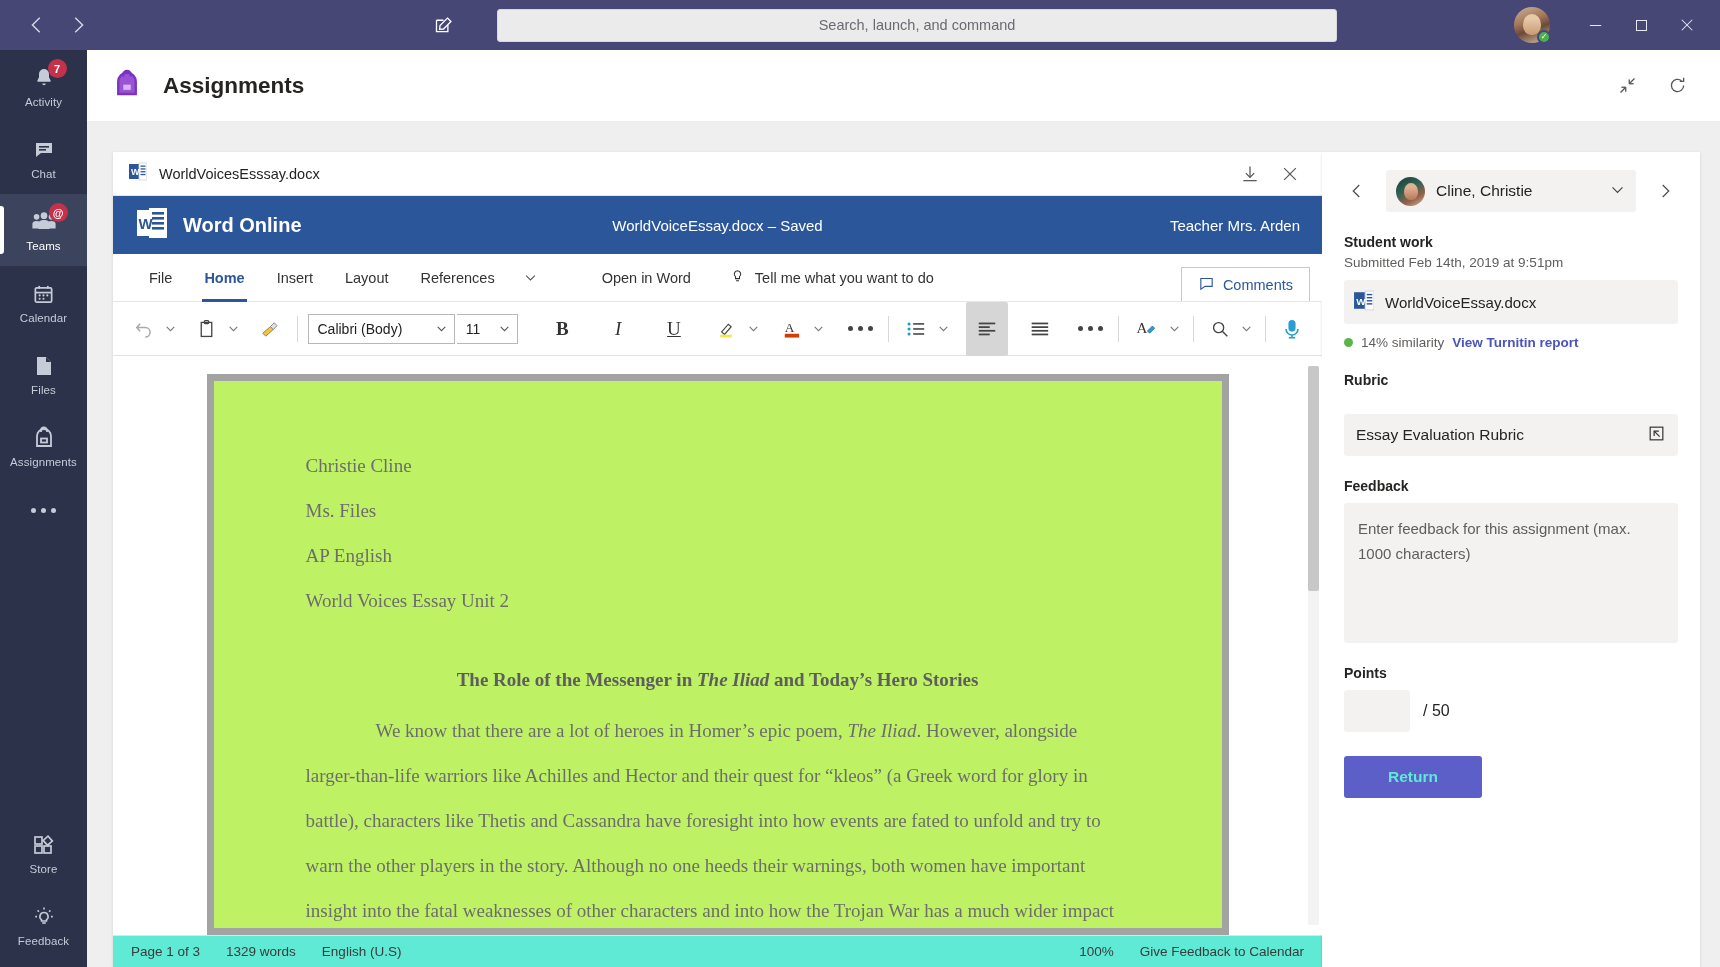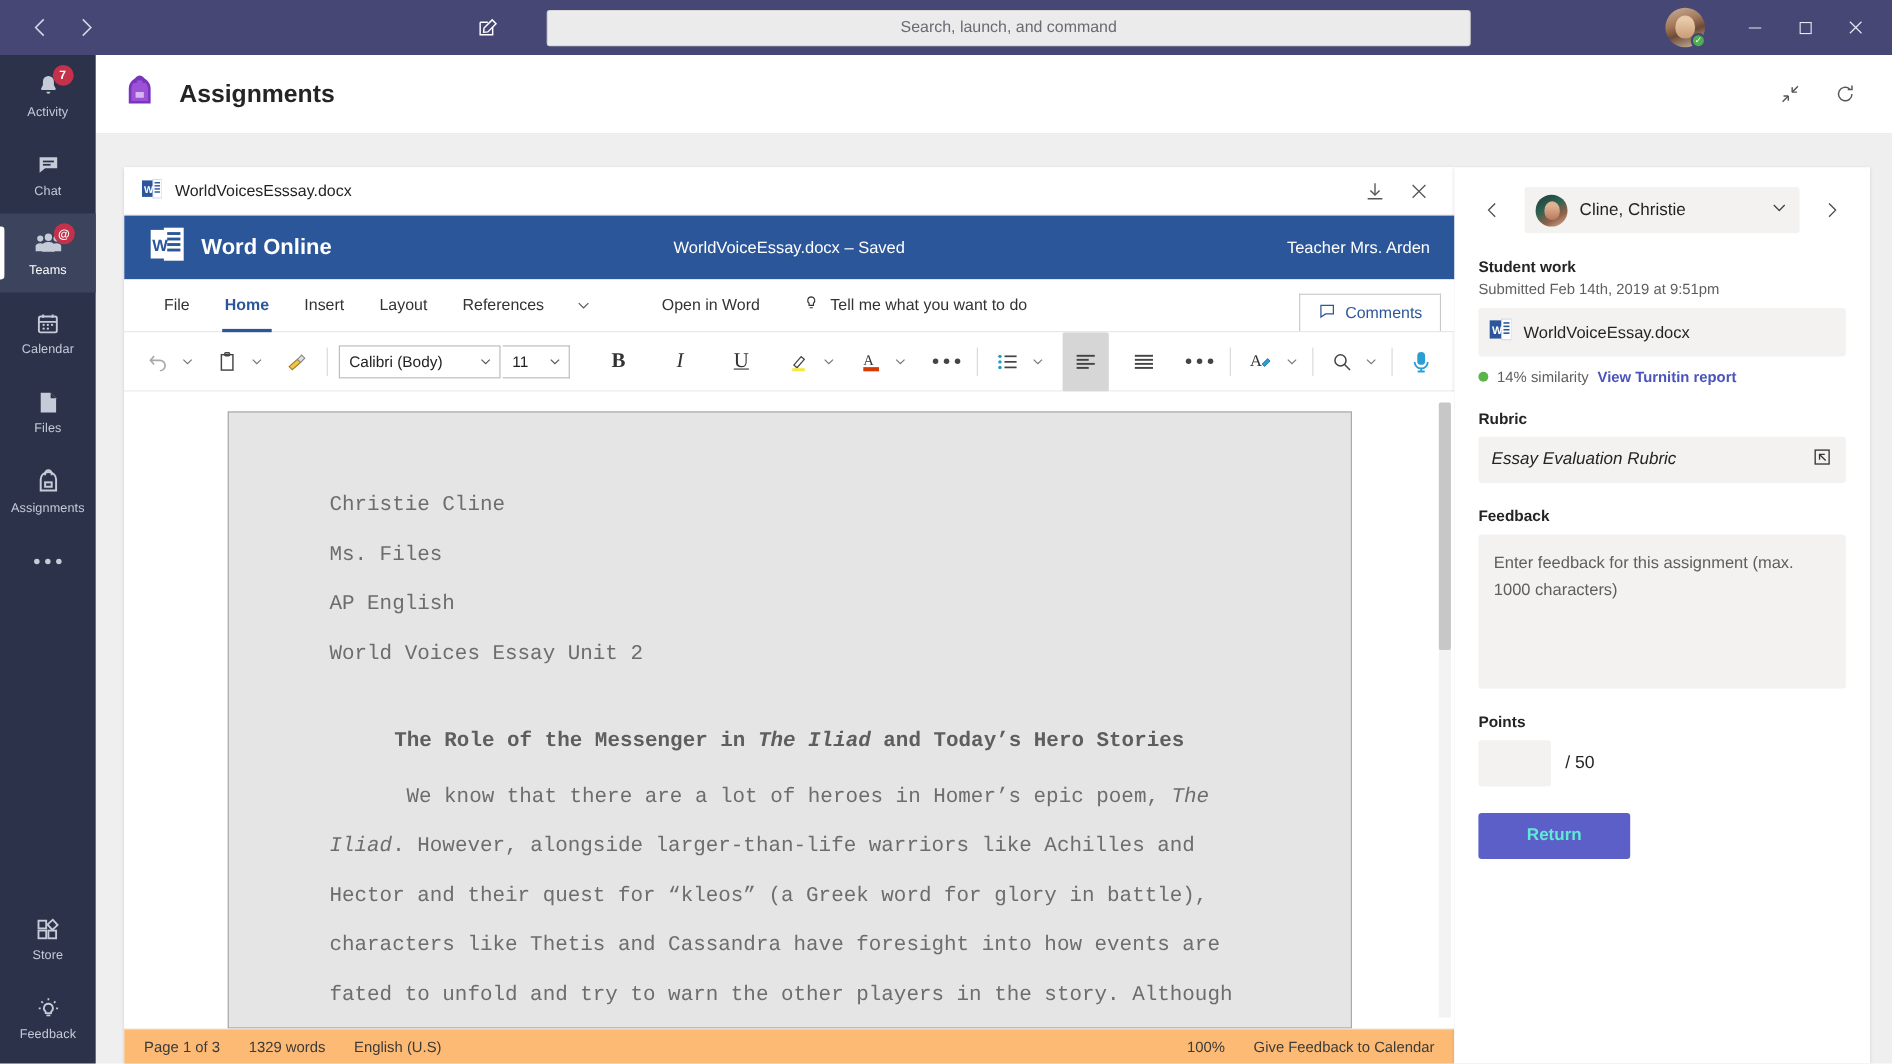--- a/index.html
+++ b/index.html
@@ -143,34 +143,34 @@
   .sel-size { width: 62px; border-left: none; }
   .tbtxt { font-size: 19px; }
   .bold { font-weight: bold; font-family: "Liberation Serif", serif; }
   .ital { font-style: italic; font-family: "Liberation Serif", serif; }
   .undl { text-decoration: underline; font-family: "Liberation Serif", serif; }
 
   
   .page-scroll { flex: 1; background: #fff; position: relative; overflow: hidden; display: flex;
     justify-content: center; padding-top: 18px; min-height: 0; }
   .page {
-    width: 1022px; background: #e5e5e5; border: 1px solid #a3a3a3; padding: 62px 92px 0 92px;
-    font-family: Liberation Mono, monospace; color: #6d6d6d; font-size: 19px; line-height: 45px;
+    width: 1022px; background: #bef264; border: 7px solid #a3a3a3; padding: 62px 92px 0 92px;
+    font-family: Liberation Serif, serif; color: #6d6d6d; font-size: 19px; line-height: 45px;
   }
   .page .hdrline { font-size: 19px; }
   .page .ttl { text-align: center; font-weight: bold; color: #5e5e5e; margin-top: 34px; }
   .page p.body-p { text-indent: 70px; margin-top: 6px; text-align: left; }
   .page i { font-style: italic; }
   .scrollbar {
     position: absolute; right: 3px; top: 10px; width: 11px; bottom: 10px; background: #f3f3f3;
   }
   .scrollthumb { position: absolute; top: 0; left: 0; width: 11px; height: 225px; background: #c7c7c7; border-radius: 2px; }
 
   .word-status {
-    height: 32px; background: #fdba74; border-top: 1px solid #e3e3e3; display: flex; align-items: center;
+    height: 32px; background: #5eead4; border-top: 1px solid #e3e3e3; display: flex; align-items: center;
     padding: 0 18px; font-size: 13.5px; color: #3b3b3b; gap: 26px; flex: 0 0 32px;
   }
   .word-status .right { margin-left: auto; display: flex; gap: 26px; align-items: center; }
 
   
   .grade-panel {
     width: 378px; flex: 0 0 378px; background: #fff; padding: 18px 22px 0 22px;
     box-shadow: 0 1px 3px rgba(0,0,0,.12); display: flex; flex-direction: column;
   }
   .student-nav { display: flex; align-items: center; gap: 16px; }
@@ -195,21 +195,21 @@
     height: 44px; background: #f3f2f1; border-radius: 3px; display: flex; align-items: center;
     padding: 0 10px; gap: 11px; margin-top: 10px; cursor: pointer;
   }
   .file-pill span.fname { font-size: 15px; color: #252423; }
   .sim-row { display: flex; align-items: center; gap: 8px; margin-top: 11px; font-size: 13.5px; }
   .sim-dot { width: 9px; height: 9px; border-radius: 50%; background: #5bb54a; display: block; }
   .sim-text { color: #605e5c; }
   .sim-link { color: #4b53bc; font-weight: 600; cursor: pointer; }
   .rubric-pill {
     height: 42px; background: #f3f2f1; border-radius: 3px; display: flex; align-items: center;
-    padding: 0 12px; margin-top: 9px; cursor: pointer; font-style: italic;
+    padding: 0 12px; margin-top: 26px; cursor: pointer;
   }
   .rubric-pill .rname { flex: 1; font-size: 15.5px; color: #252423; }
   .feedback-box {
     height: 140px; background: #f3f2f1; border-radius: 3px; margin-top: 9px; padding: 13px 14px;
     font-size: 15px; color: #605e5c; line-height: 25px; cursor: text;
   }
   .points-row { display: flex; align-items: center; gap: 13px; margin-top: 9px; }
   .points-input { width: 66px; height: 42px; background: #f3f2f1; border-radius: 3px; border: none;
     font-size: 15px; padding: 0 10px; font-family: "Liberation Sans", sans-serif; }
   .points-total { font-size: 16px; color: #252423; }

